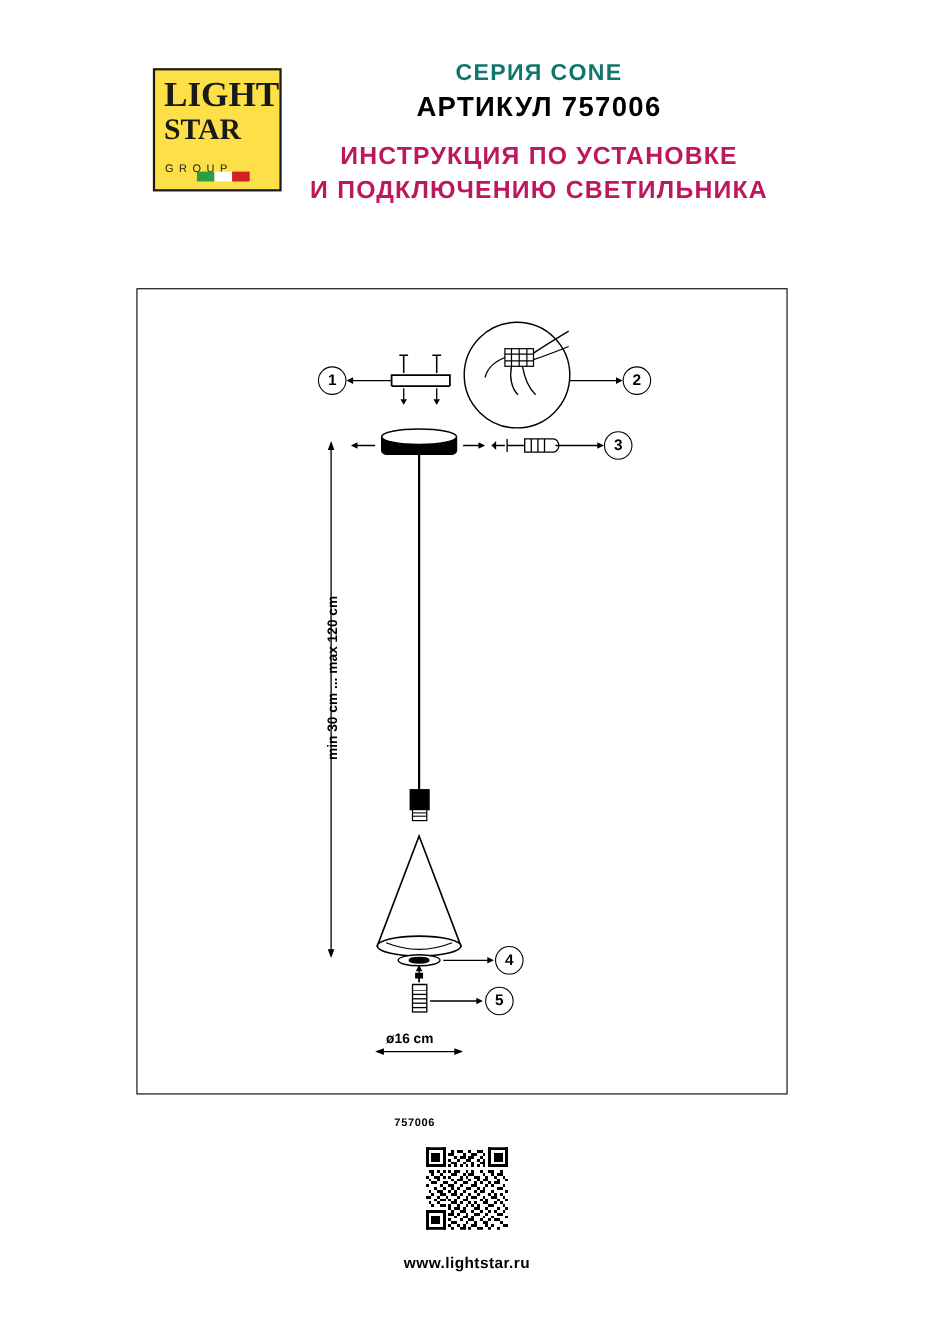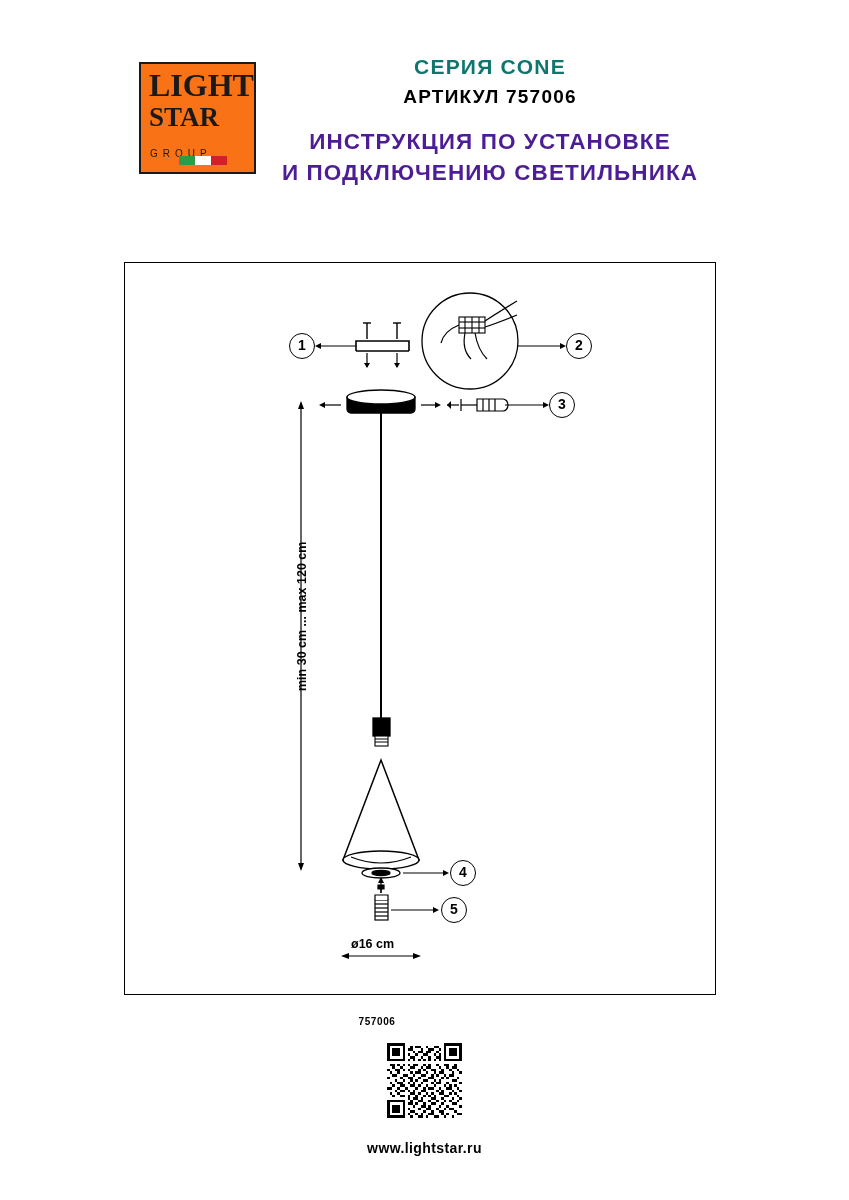--- a/index.html
+++ b/index.html
@@ -24,21 +24,21 @@
     width: 849px;
     height: 150px;
   }
   .logo-box {
     position: absolute;
     left: 139px;
     top: 10px;
     width: 117px;
     height: 112px;
     border: 2px solid #1a1a1a;
-    background: #f97316;
+    background: #fde047;
     box-sizing: border-box;
   }
   .logo-light {
     position: absolute;
     left: 8px;
     top: 4px;
     font-family: "Liberation Serif", serif;
     font-weight: bold;
     font-size: 32px;
     letter-spacing: 0px;
@@ -82,33 +82,33 @@
     text-align: center;
   }
   .t-series {
     font-size: 21px;
     font-weight: bold;
     letter-spacing: 1.2px;
     line-height: 30px;
     color: #0f766e;
   }
   .t-article {
-    font-size: 19px;
+    font-size: 25px;
     font-weight: bold;
     letter-spacing: 1.2px;
     line-height: 30px;
     color: #000;
   }
   .t-instr {
     margin-top: 14px;
     font-size: 22.5px;
     font-weight: bold;
     letter-spacing: 1.1px;
     line-height: 31px;
-    color: #4c1d95;
+    color: #be185d;
   }
 
   
   .frame {
     position: absolute;
     left: 124px;
     top: 262px;
     width: 592px;
     height: 733px;
     border: 1px solid #000;

